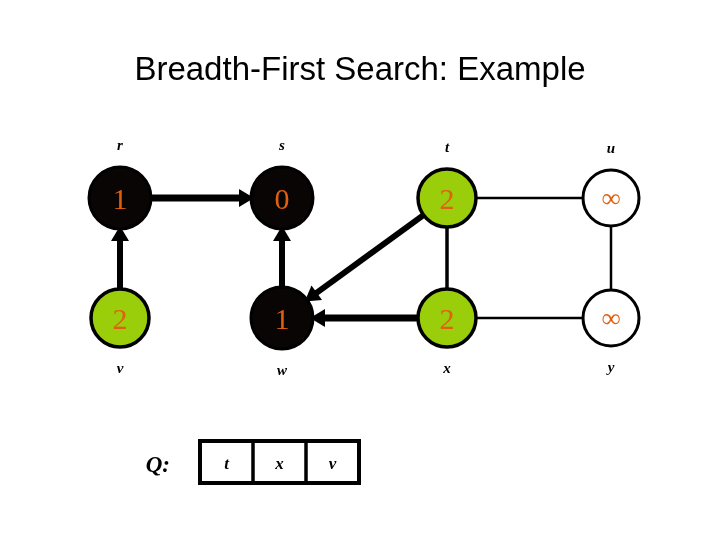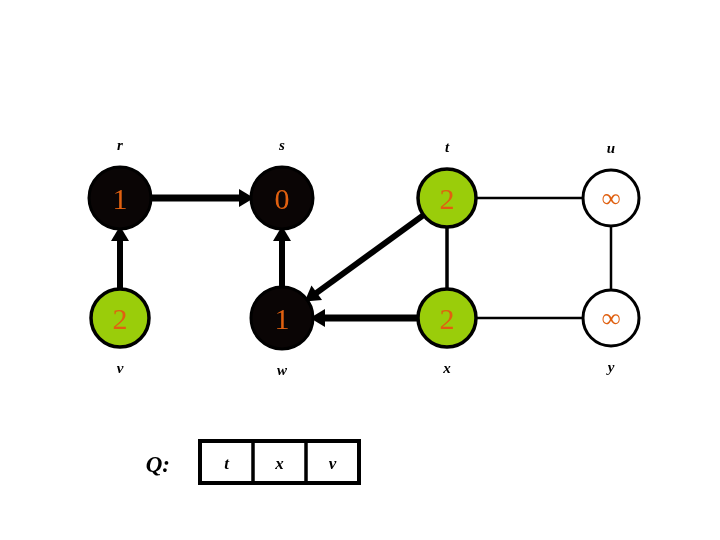--- a/index.html
+++ b/index.html
@@ -65,20 +65,21 @@
     font-weight: bold;
     font-size: 17px;
     fill: #000000;
   }
 </style>
 </head>
 <body style="background: rgb(255, 255, 255);">
 
 <div id="slide" style="background: rgb(255, 255, 255);">
 
+  <div id="slide-title">Breadth-First Search: Example</div>
 
   <svg id="graph-area" width="720" height="540" viewBox="0 0 720 540">
     <g id="edge-layer">
         <g>
           <line x1="149" y1="198" x2="241" y2="198" stroke="#000000" stroke-width="7" stroke-linecap="butt"></line>
           <polygon points="254,198 239,207 239,189" fill="#000000"></polygon>
         </g>
         <g>
           <line x1="120" y1="291" x2="120" y2="239" stroke="#000000" stroke-width="6" stroke-linecap="butt"></line>
           <polygon points="120,226 129,241 111,241" fill="#000000"></polygon>

